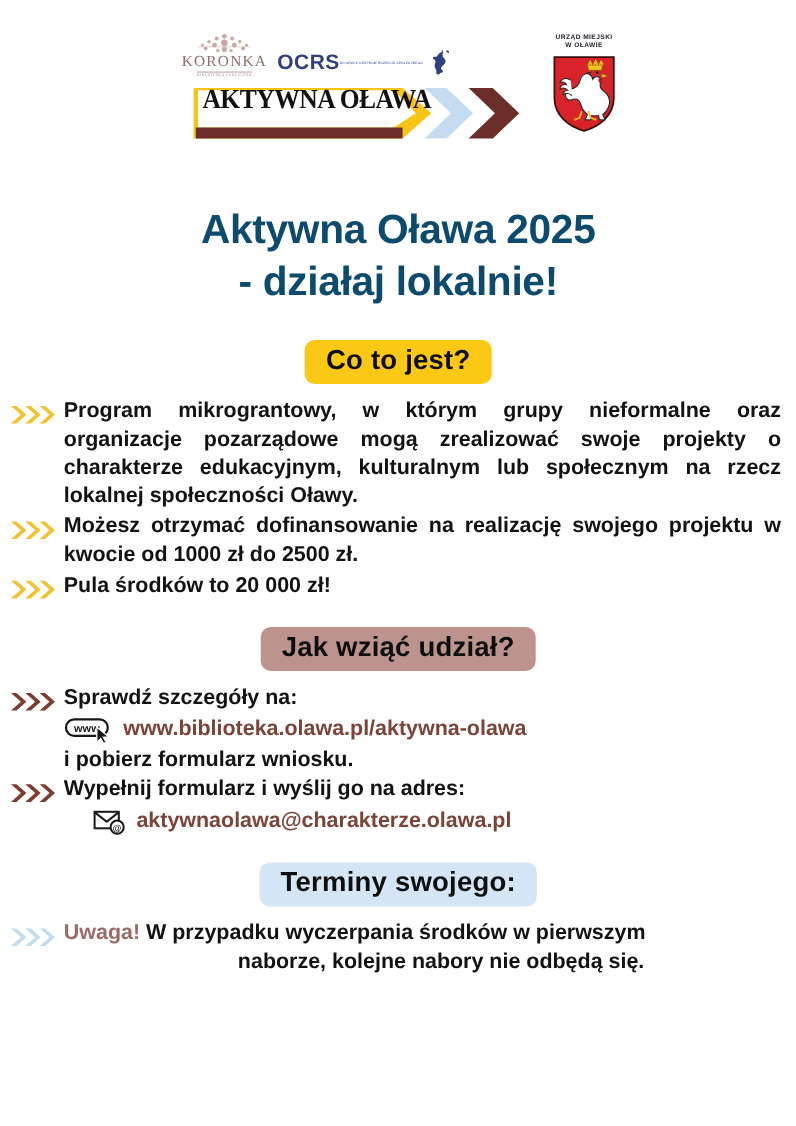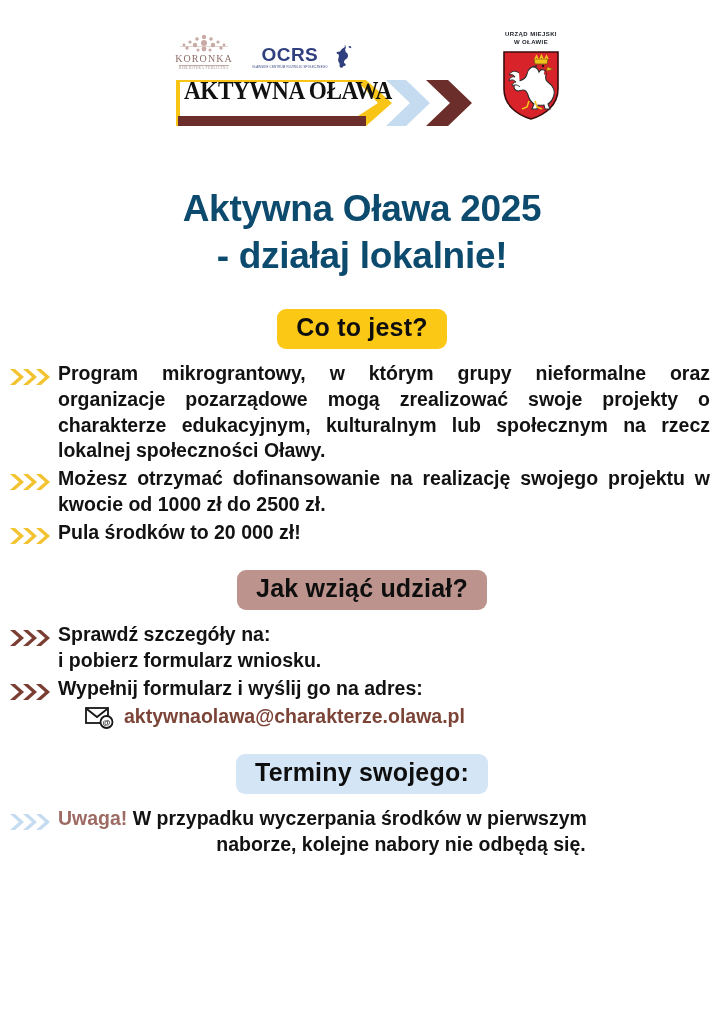--- a/index.html
+++ b/index.html
@@ -51,21 +51,21 @@
     line-height: 1;
   }
   .koronka-orn {
     width: 54px;
     height: 20px;
     position: relative;
   }
   .koronka-orn svg { display:block; }
   .koronka-name {
     font-family: "Liberation Serif", serif;
-    font-size: 10px;
+    font-size: 14px;
     letter-spacing: 1.1px;
     color: #8d6f6a;
     margin-top: 1px;
   }
   .koronka-sub {
     font-family: "Liberation Serif", serif;
     font-size: 3.4px;
     letter-spacing: 0.5px;
     color: #a08c88;
     border-top: 0.5px solid #bfaba7;
@@ -75,21 +75,21 @@
   }
 
   
   .ocrs {
     display: flex;
     align-items: center;
     gap: 5px;
   }
   .ocrs-text {
     display: flex;
-    flex-direction: column;
+    flex-direction: row;
     align-items: center;
     line-height: 1;
   }
   .ocrs-name {
     font-family: "Liberation Sans", sans-serif;
     font-weight: bold;
     font-size: 19px;
     letter-spacing: 0.5px;
     color: #30407e;
   }
@@ -389,20 +389,30 @@
       <svg viewBox="0 0 44 18" width="44" height="18">
         <g fill="#7a3e32">
           <polygon points="0,1 5,1 14,9 5,17 0,17 9,9"></polygon>
           <polygon points="13,1 18,1 27,9 18,17 13,17 22,9"></polygon>
           <polygon points="26,1 31,1 40,9 31,17 26,17 35,9"></polygon>
         </g>
       </svg>
     </div>
     <div class="item-body">
       <div>Sprawdź szczegóły na:</div>
+      <div class="inline-line" style="margin:2px 0 2px 0;">
+        <span class="icon-www">
+          <svg viewBox="0 0 46 24" width="46" height="24">
+            <rect x="2" y="3" width="38" height="15" rx="7.5" ry="7.5" fill="none" stroke="#161616" stroke-width="2"></rect>
+            <text x="21" y="14.5" font-family="Liberation Sans, sans-serif" font-size="10" font-weight="bold" fill="#161616" text-anchor="middle">www</text>
+            <path d="M30 10 L30 24 L33.6 20.4 L36.2 25 L38.6 23.8 L36 19.3 L41 19 Z" fill="#161616" stroke="#ffffff" stroke-width="1.2"></path>
+          </svg>
+        </span>
+        <span class="link-text">www.biblioteka.olawa.pl/aktywna-olawa</span>
+      </div>
       <div>i pobierz formularz wniosku.</div>
     </div>
   </div>
 
   <div class="item">
     <div class="chev">
       <svg viewBox="0 0 44 18" width="44" height="18">
         <g fill="#7a3e32">
           <polygon points="0,1 5,1 14,9 5,17 0,17 9,9"></polygon>
           <polygon points="13,1 18,1 27,9 18,17 13,17 22,9"></polygon>

